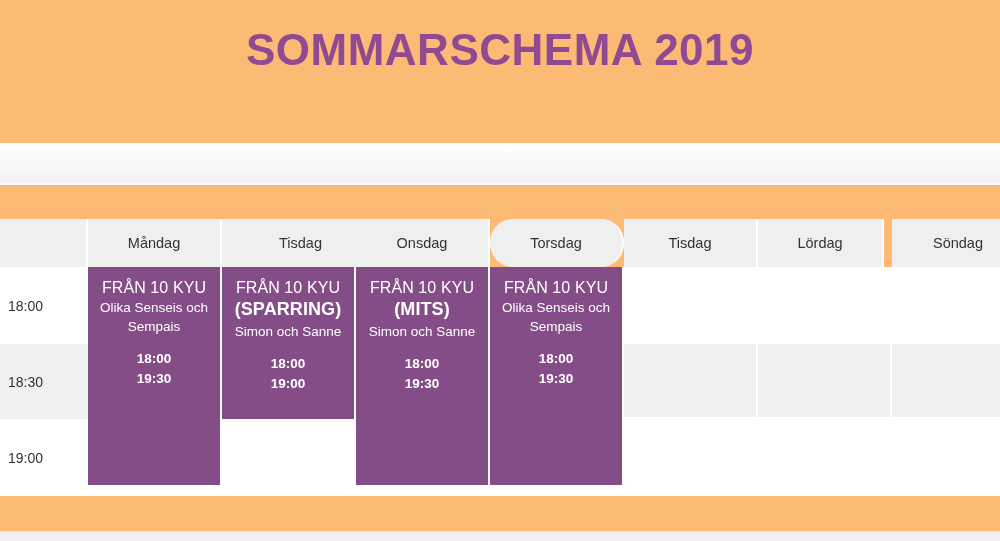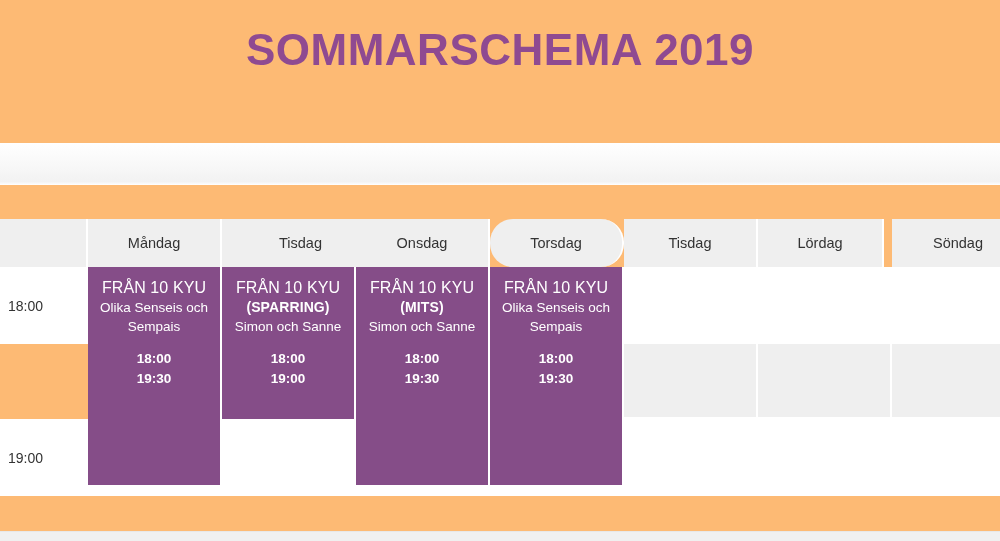--- a/index.html
+++ b/index.html
@@ -137,21 +137,21 @@
     pointer-events: auto;
     overflow: hidden;
   }
   .event .ev-title {
     font-size: 16px;
     font-weight: normal;
     line-height: 1.32;
     letter-spacing: 0.1px;
   }
   .event .ev-title2 {
-    font-size: 14px;
+    font-size: 18px;
     font-weight: bold;
     line-height: 1.32;
     letter-spacing: 0.1px;
   }
   .event .ev-sub {
     font-size: 13.5px;
     font-weight: normal;
     line-height: 1.38;
     margin-top: 1px;
   }
@@ -217,20 +217,21 @@
             <div class="timecell">18:00</div>
             <div class="cell" style="left: 88px; width: 134px;"></div>
             <div class="cell" style="left: 222px; width: 134px;"></div>
             <div class="cell" style="left: 356px; width: 134px;"></div>
             <div class="cell" style="left: 490px; width: 134px;"></div>
             <div class="cell" style="left: 624px; width: 134px;"></div>
             <div class="cell" style="left: 758px; width: 134px;"></div>
             <div class="cell" style="left: 892px; width: 134px;"></div>
           </div>
           <div class="row alt" style="top: 125px; height: 75px;">
+            <div class="timecell">18:30</div>
             <div class="cell" style="left: 88px; width: 134px;"></div>
             <div class="cell" style="left: 222px; width: 134px;"></div>
             <div class="cell" style="left: 356px; width: 134px;"></div>
             <div class="cell" style="left: 490px; width: 134px;"></div>
             <div class="cell" style="left: 624px; width: 134px;"></div>
             <div class="cell" style="left: 758px; width: 134px;"></div>
             <div class="cell" style="left: 892px; width: 134px;"></div>
           </div>
           <div class="row" style="top: 200px; height: 77px;">
             <div class="timecell">19:00</div>

